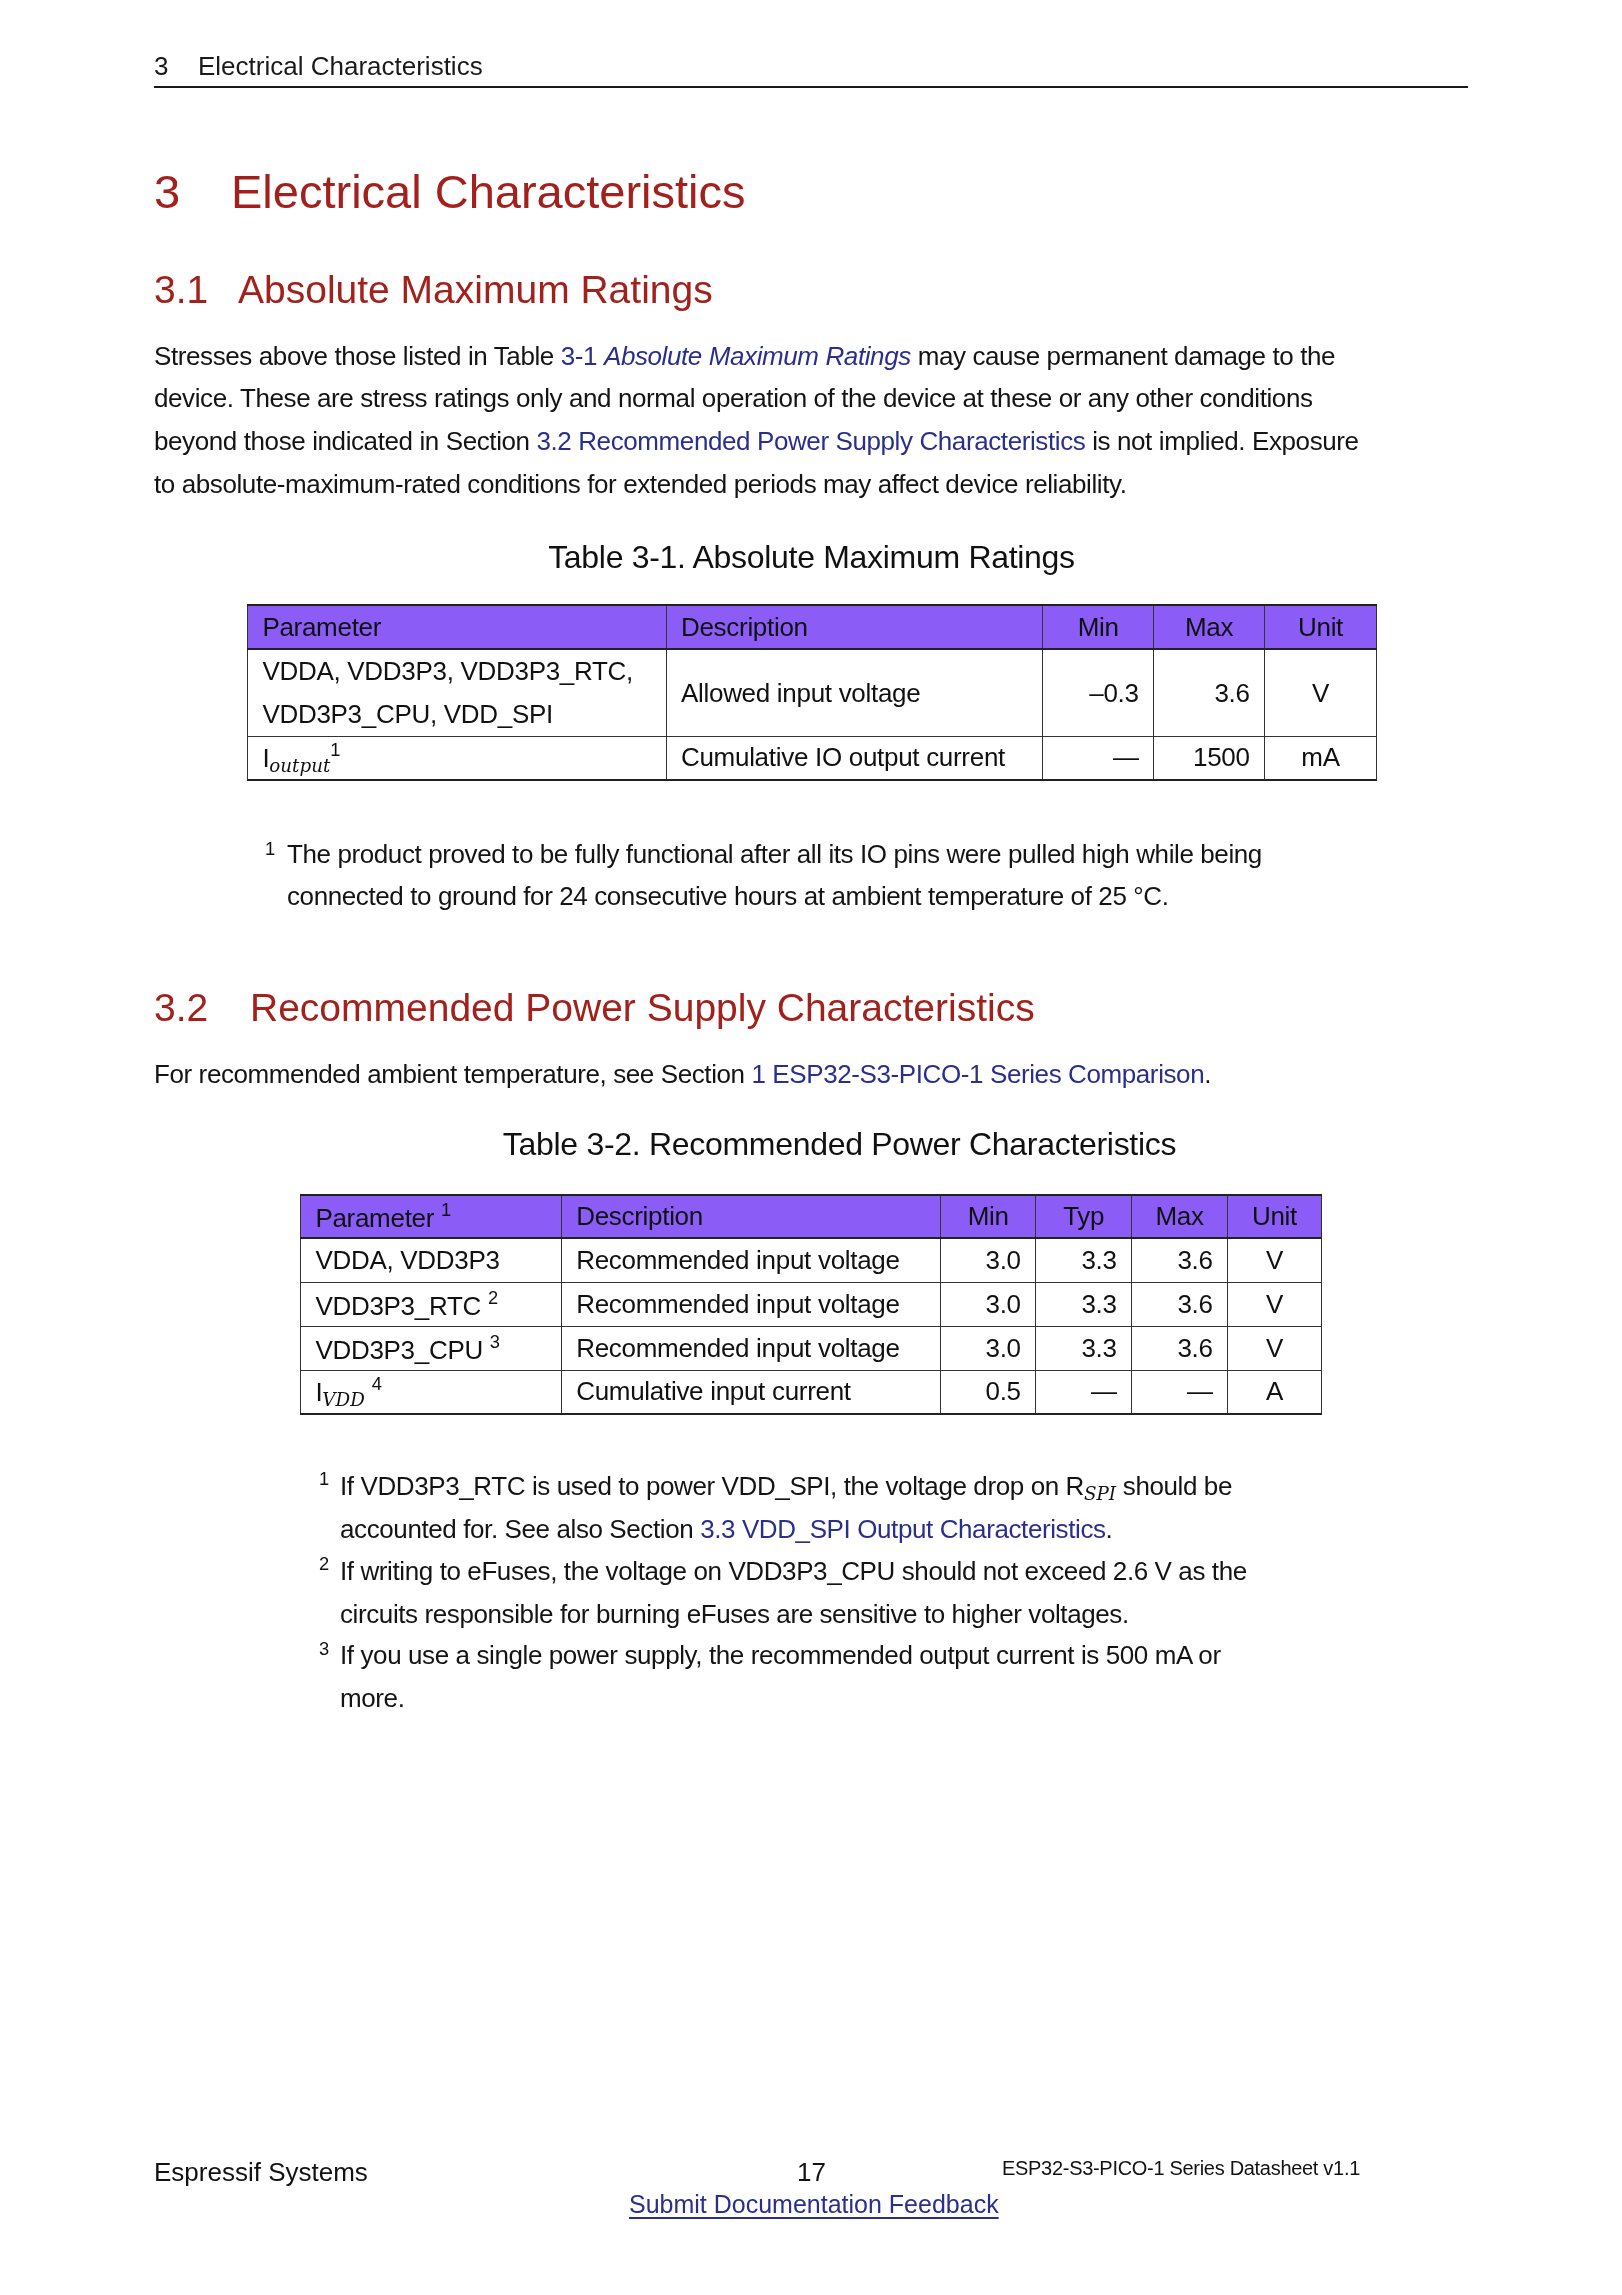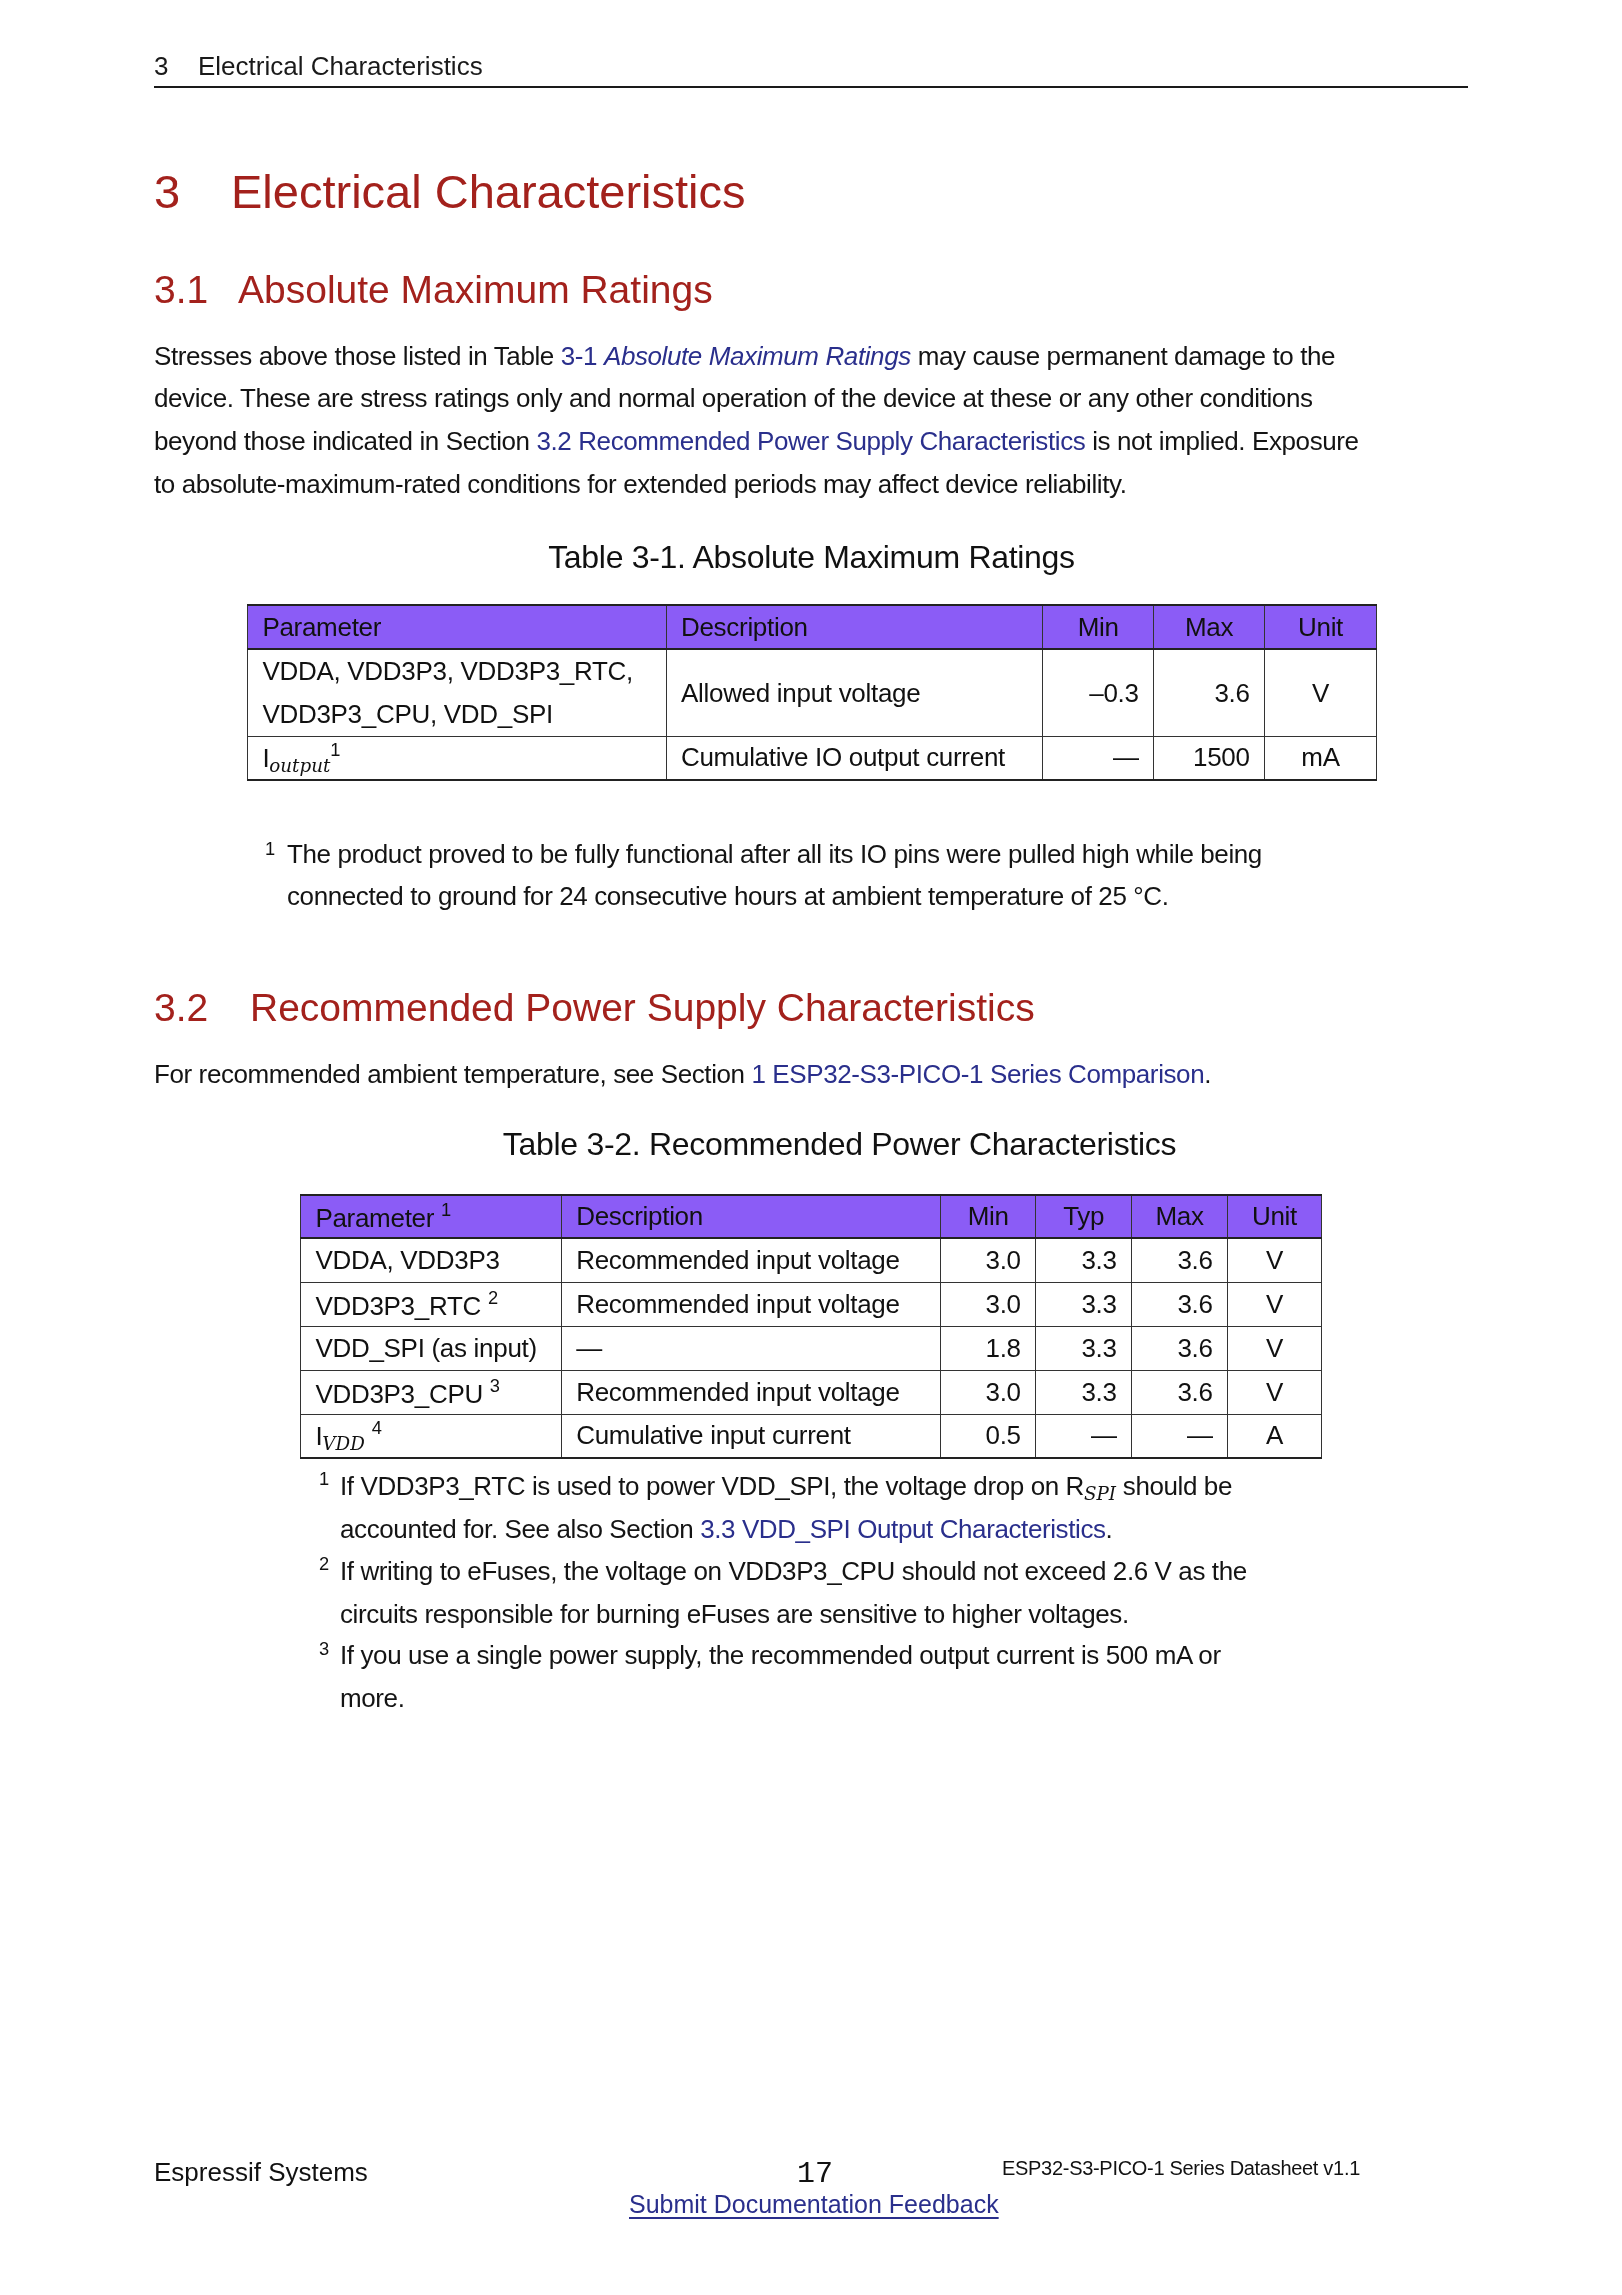--- a/index.html
+++ b/index.html
@@ -48,21 +48,21 @@
   #t2 { left:300px; top:1194px; width:1022px; }
   #t2 .c1 { width:261px; } #t2 .c2 { width:380px; } #t2 .c3 { width:95px; }
   #t2 .c4 { width:96px; } #t2 .c5 { width:96px; } #t2 .c6 { width:94px; }
   #t2 thead tr { height:43px; }
   #t2 tbody tr { height:44px; }
 
   .fn-line { font-size:26px; letter-spacing:-0.4px; color:#141414; }
   .fn-mark { position:absolute; font-size:18.3px; }
 
   .footer-left { left:154px; top:2157px; font-size:26px; color:#111; }
-  .footer-center { left:797px; top:2157px; font-size:30px; color:#111;font-family:Liberation Mono, monospace; }
+  .footer-center { left:797px; top:2157px; font-size:26px; color:#111; }
   .footer-right { left:1002px; top:2157px; font-size:20px; color:#111; letter-spacing:-0.3px; }
   .feedback { left:629px; top:2190px; font-size:25px; color:#2a2f8c; text-decoration:underline; text-underline-offset:3.9px; }
 </style>
 </head>
 <body>
 
 <div class="abs run-header">
   <span class="num">3</span><span>Electrical Characteristics</span>
 </div>
 <div class="header-rule"></div>
@@ -153,28 +153,20 @@
     </tr>
     <tr>
       <td><span>VDD3P3_RTC</span> <span class="sup">2</span></td>
       <td class="desc">Recommended input voltage</td>
       <td class="num-cell">3.0</td>
       <td class="num-cell">3.3</td>
       <td class="num-cell">3.6</td>
       <td class="center">V</td>
     </tr>
     <tr>
-      <td><span>VDD_SPI (as input)</span></td>
-      <td class="desc">—</td>
-      <td class="num-cell">1.8</td>
-      <td class="num-cell">3.3</td>
-      <td class="num-cell">3.6</td>
-      <td class="center">V</td>
-    </tr>
-    <tr>
       <td><span>VDD3P3_CPU</span> <span class="sup">3</span></td>
       <td class="desc">Recommended input voltage</td>
       <td class="num-cell">3.0</td>
       <td class="num-cell">3.3</td>
       <td class="num-cell">3.6</td>
       <td class="center">V</td>
     </tr>
     <tr>
       <td><span>I</span><span class="sub">VDD</span> <span class="sup">4</span></td>
       <td class="desc">Cumulative input current</td>

